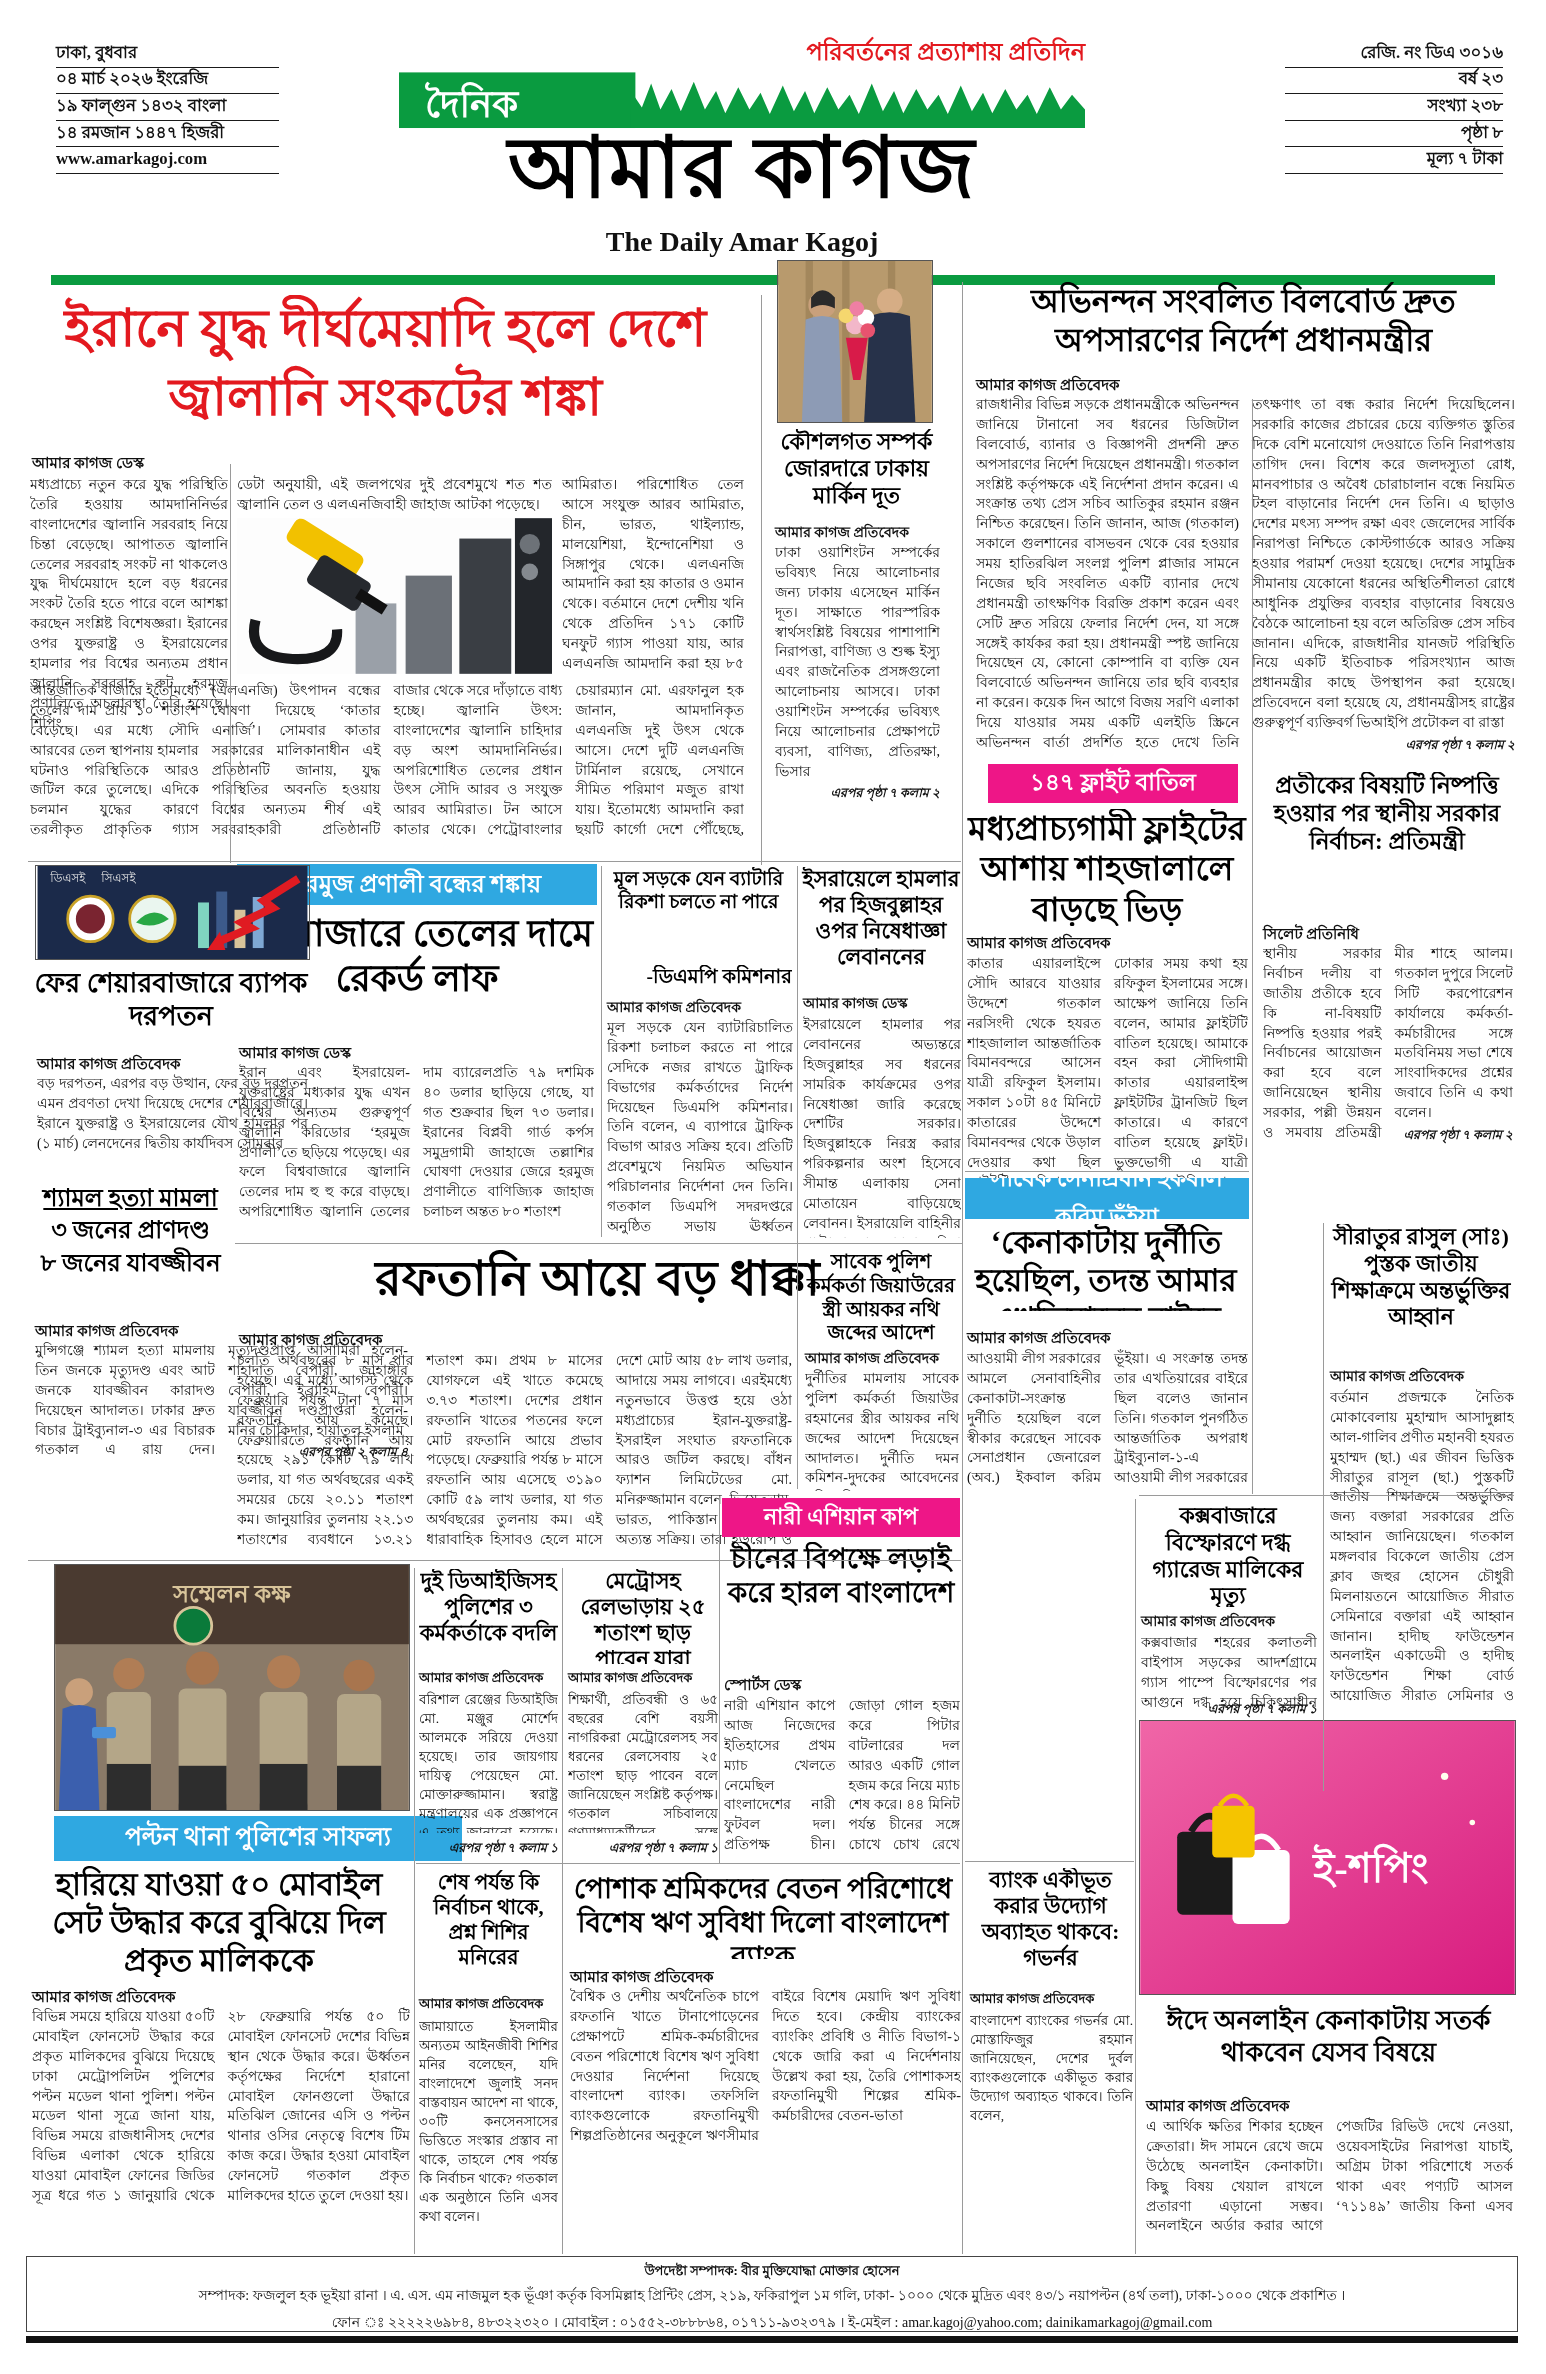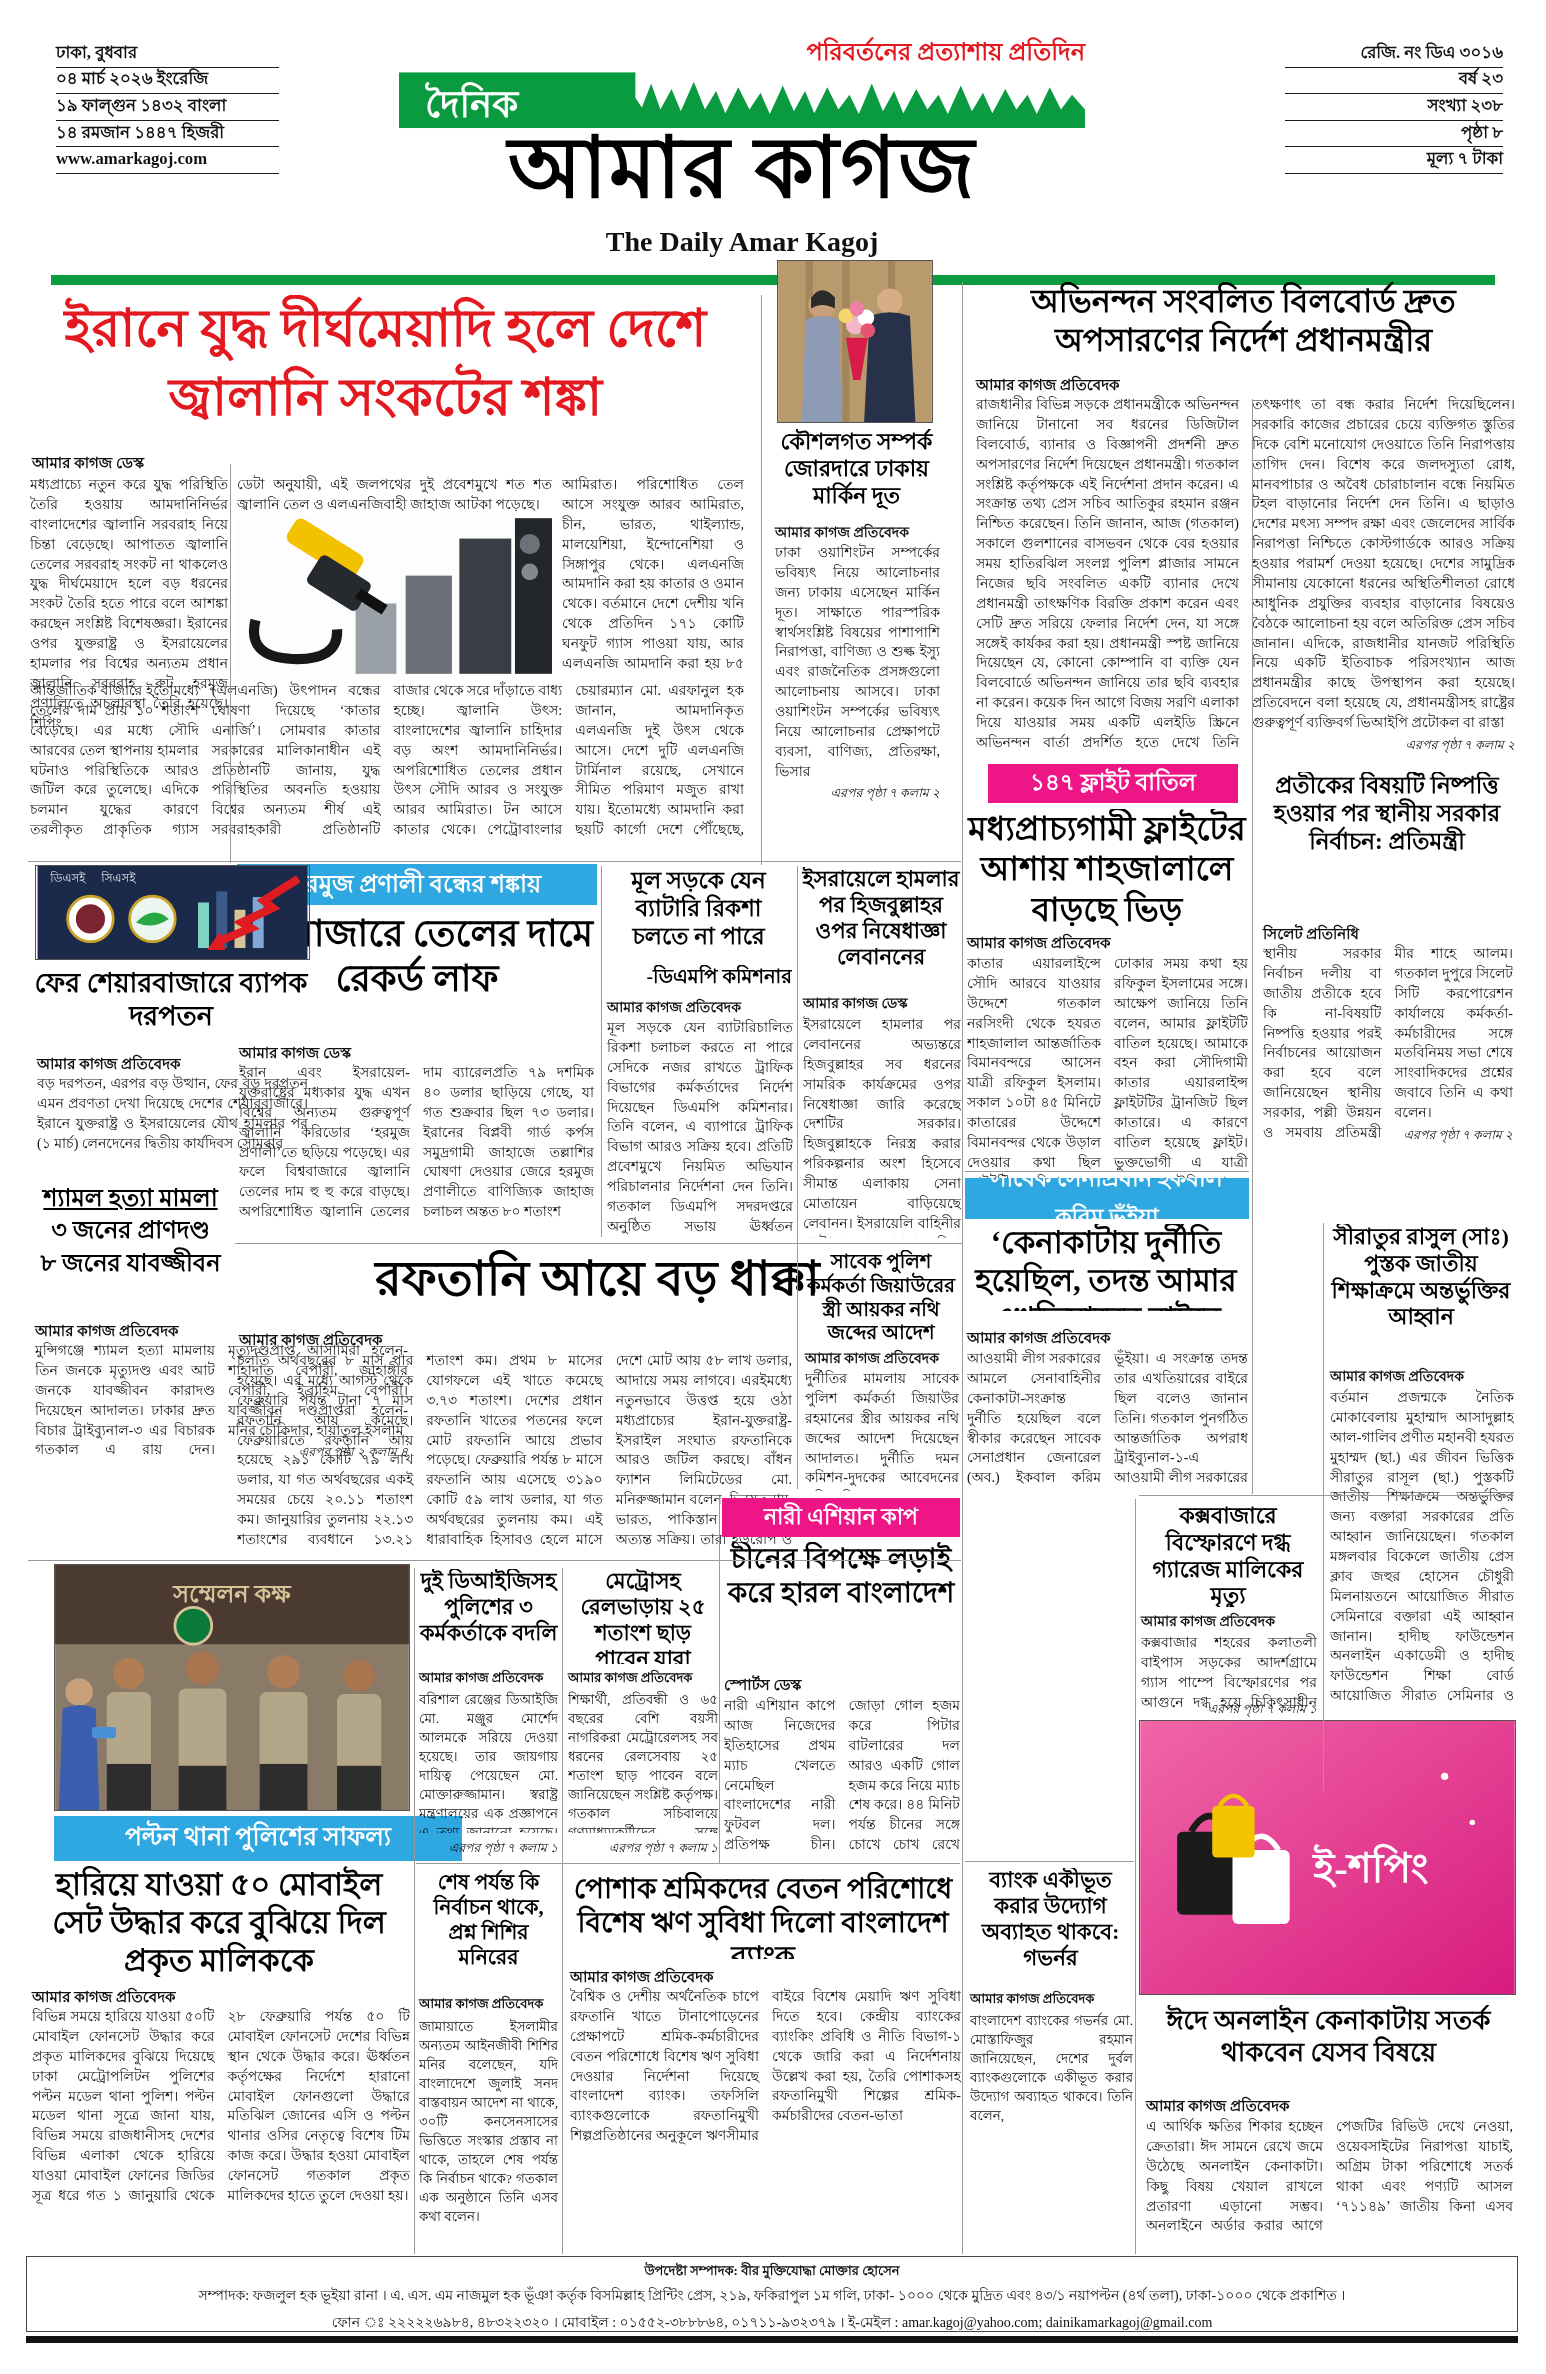--- a/index.html
+++ b/index.html
@@ -5,21 +5,21 @@
   html,body{margin:0;padding:0;background:#e8e8e8;}
   #page{position:relative;width:1546px;height:2375px;background:#fff;margin:0 auto;
         font-family:"Liberation Serif","DejaVu Serif",serif;color:#111;overflow:hidden;}
   .abs{position:absolute;}
   .hl{font-weight:bold;text-align:center;color:#000;line-height:1.22;overflow:hidden;}
   .byline{font-weight:bold;font-size:15px;}
   .bodytext{font-size:14px;line-height:1.42;text-align:justify;overflow:hidden;}
   .cols2{column-count:2;column-gap:13px;}
   .cols3{column-count:3;column-gap:13px;}
   .cols4{column-count:4;column-gap:13px;}
-  .more{font-weight:normal;font-style:italic;font-size:12.5px;text-align:right;margin-top:3.7px;}
+  .more{font-weight:bold;font-style:italic;font-size:12.5px;text-align:right;margin-top:3.7px;}
   .kicker{color:#fff;font-weight:bold;text-align:center;overflow:hidden;display:flex;align-items:center;justify-content:center;}
   .kicker-blue{background:#2fa8e1;}
   .kicker-pink{background:#ee1687;}
   .vr{background:#9a9a9a;width:0.9px;}
   .hr{background:#9a9a9a;height:0.9px;}
   .datebox div,.issuebox div{border-bottom:1.9px solid #1a1a1a;padding:1.9px 0 2.8px 0;font-weight:bold;font-size:16.7px;line-height:1.25;}
   .issuebox div{text-align:right;}
   .red{color:#e3191f;}
   .photo-frame{border:0.9px solid #555;box-sizing:border-box;}
   a{color:inherit;text-decoration:none;}
@@ -117,21 +117,21 @@
   </div>
 
   <div class="abs kicker kicker-blue" style="left:237px;top:864px;width:360px;height:41px;font-size:24px;">হরমুজ প্রণালী বন্ধের শঙ্কায়</div>
   <div class="abs hl" style="left:237px;top:911px;width:360px;height:124px;font-size:37px;">বিশ্ববাজারে তেলের দামে রেকর্ড লাফ</div>
   <div class="abs byline" style="left:239px;top:1041px;">আমার কাগজ ডেস্ক</div>
   <div class="abs bodytext cols2" style="left:239px;top:1063px;width:355px;height:173px;">
     <span>ইরান এবং ইসরায়েল-যুক্তরাষ্ট্রের মধ্যকার যুদ্ধ এখন বিশ্বের অন্যতম গুরুত্বপূর্ণ জ্বালানি করিডোর ‘হরমুজ প্রণালী’তে ছড়িয়ে পড়েছে। এর ফলে বিশ্ববাজারে জ্বালানি তেলের দাম হু হু করে বাড়ছে। অপরিশোধিত জ্বালানি তেলের দাম ব্যারেলপ্রতি ৭৯ দশমিক ৪০ ডলার ছাড়িয়ে গেছে, যা গত শুক্রবার ছিল ৭৩ ডলার। ইরানের বিপ্লবী গার্ড কর্পস সমুদ্রগামী জাহাজে তল্লাশির ঘোষণা দেওয়ার জেরে হরমুজ প্রণালীতে বাণিজ্যিক জাহাজ চলাচল অন্তত ৮০ শতাংশ</span>
     
   </div>
 
-  <div class="abs hl" style="left:605px;top:867px;width:187px;height:95px;font-size:23px;">মূল সড়কে যেন ব্যাটারি রিকশা চলতে না পারে</div>
+  <div class="abs hl" style="left:605px;top:867px;width:187px;height:95px;font-size:19px;">মূল সড়কে যেন ব্যাটারি রিকশা চলতে না পারে</div>
   <div class="abs hl" style="left:605px;top:965px;width:187px;height:28px;font-size:19.5px;text-align:right;">-ডিএমপি কমিশনার</div>
   <div class="abs byline" style="left:607px;top:996px;font-size:14px;">আমার কাগজ প্রতিবেদক</div>
   <div class="abs bodytext" style="left:607px;top:1018px;width:186px;height:219px;">মূল সড়কে যেন ব্যাটারিচালিত রিকশা চলাচল করতে না পারে সেদিকে নজর রাখতে ট্রাফিক বিভাগের কর্মকর্তাদের নির্দেশ দিয়েছেন ডিএমপি কমিশনার। তিনি বলেন, এ ব্যাপারে ট্রাফিক বিভাগ আরও সক্রিয় হবে। প্রতিটি প্রবেশমুখে নিয়মিত অভিযান পরিচালনার নির্দেশনা দেন তিনি। গতকাল ডিএমপি সদরদপ্তরে অনুষ্ঠিত সভায় ঊর্ধ্বতন কর্মকর্তাদের উদ্দেশে তিনি এসব নির্দেশনা দেন।</div>
 
   <div class="abs hl" style="left:801px;top:867px;width:160px;height:121px;font-size:21.3px;">ইসরায়েলে হামলার পর হিজবুল্লাহর ওপর নিষেধাজ্ঞা লেবাননের</div>
   <div class="abs byline" style="left:803px;top:992px;font-size:14px;">আমার কাগজ ডেস্ক</div>
   <div class="abs bodytext" style="left:803px;top:1015px;width:158px;height:223px;">ইসরায়েলে হামলার পর লেবাননের অভ্যন্তরে হিজবুল্লাহর সব ধরনের সামরিক কার্যক্রমের ওপর নিষেধাজ্ঞা জারি করেছে দেশটির সরকার। হিজবুল্লাহকে নিরস্ত্র করার পরিকল্পনার অংশ হিসেবে সীমান্ত এলাকায় সেনা মোতায়েন বাড়িয়েছে লেবানন। ইসরায়েলি বাহিনীর পাল্টা হামলার আশঙ্কায় দক্ষিণ লেবাননের বাসিন্দাদের নিরাপদ আশ্রয়ে সরে যাওয়ার নির্দেশনা দেওয়া হয়েছে। গতকাল প্রেসিডেন্ট জোসেফ</div>
 
   <svg class="abs photo-frame" style="left:35px;top:865px;" width="275" height="95" viewBox="0 0 296 102">
     <rect width="296" height="102" fill="#1b2a4a"></rect>

